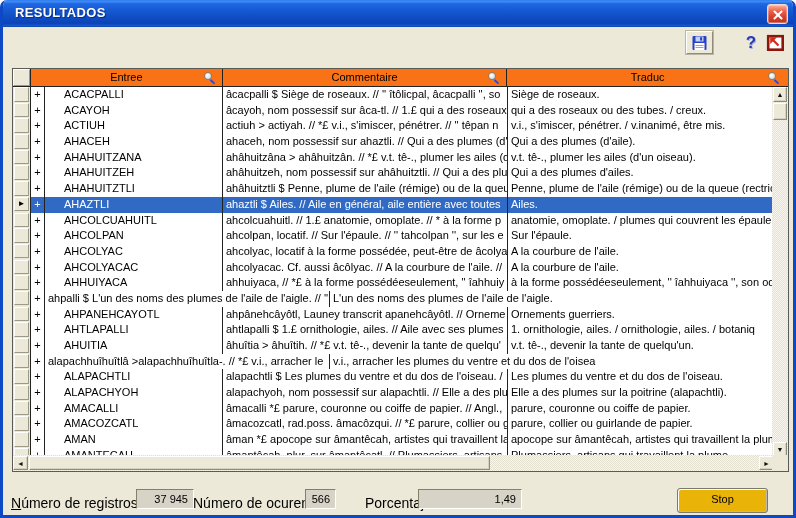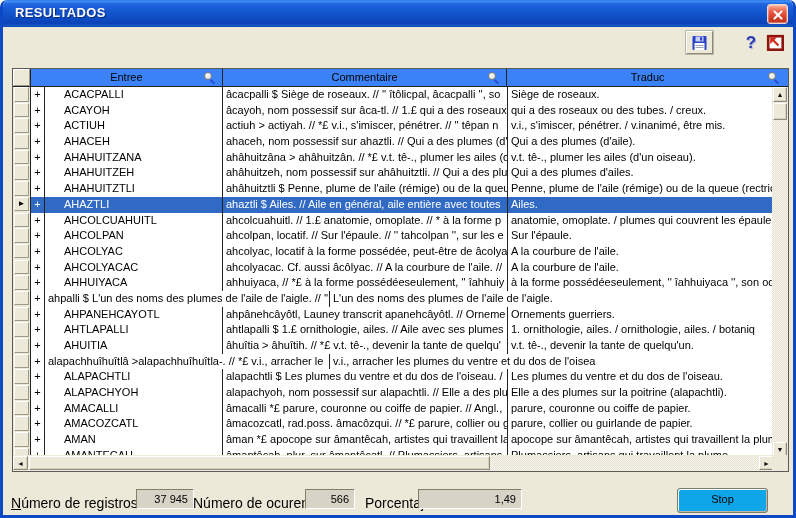--- a/index.html
+++ b/index.html
@@ -37,21 +37,21 @@
     border:1px solid; border-color:#FFFFFF #8E8C79 #8E8C79 #FFFFFF;
     box-shadow:0 0 0 1px #B9B6A5;
   }
   .help { left:737px; top:31px; width:22px; height:23px; color:#2B3BAE; font-weight:bold; font-size:17px; text-shadow:1px 1px 0 #aab3e0; }
   .exit { left:761px; top:32px; width:22px; height:21px; }
   
   .grid {
     position:absolute; left:9px; top:68px; width:777px; height:404px;
     background:#fff; border:1px solid #5A5A56;
   }
-  .ghead { position:absolute; left:0; top:0; right:0; height:18px; display:flex; border-bottom:1px solid #222; background:#3b82f6; }
+  .ghead { position:absolute; left:0; top:0; right:0; height:18px; display:flex; border-bottom:1px solid #222; background:#f97316; }
   .h-gut { width:17px; background:#ECE9D8; border:1px solid; border-color:#FFFFFF #9C9A84 #9C9A84 #FFFFFF; }
   .h-cell { position:relative; font-size:11px; text-align:center; line-height:17px; color:#000; }
   .h-ent { width:192px; border-left:1px solid #222; }
   .h-com { width:285px; border-left:1px solid #222; }
   .h-tra { width:282px; border-left:1px solid #222; }
   .mag { position:absolute; width:12px; height:12px; top:3px; }
   .mag::before {
     content:""; position:absolute; left:0; top:0; width:6px; height:6px;
     border:1px solid #7d7d7d; border-radius:50%;
     background:radial-gradient(circle at 35% 35%, #ffffff, #d5d5d5);
@@ -97,21 +97,21 @@
   .h-right { right:0; top:1px; width:15px; height:14px; }
   
   .slabel { position:absolute; font-size:14px; color:#000; }
   .sbox {
     position:absolute; height:20px; background:#D7D3C6; font-size:11px;
     border:1px solid; border-color:#828069 #FFFFFF #FFFFFF #828069;
     text-align:right; padding:3px 5px 0 0; color:#000;
   }
   .stop {
     position:absolute; left:674px; top:488px; width:91px; height:25px;
-    background:#0ea5e9; border:1px solid #7B7A6E; border-radius:3px;
+    background:#eab308; border:1px solid #7B7A6E; border-radius:3px;
     box-shadow:inset 1px 1px 0 #FFFFFF, inset -1px -1px 0 #BDB9A6;
     font-size:11px; text-align:center; line-height:21px; color:#000;
   }
 </style>
 </head>
 <body>
 
 <div id="window">
 
   <div class="titlebar">
@@ -394,18 +394,18 @@
       <div class="sbtn h-right">
           <span>►</span>
         </div>
     </div>
     <div class="corner"></div>
   </div>
 
   <span class="slabel" style="left:8px; top:495px;"><u>N</u>úmero de registros</span>
   <div class="sbox" style="left:133px; top:489px; width:58px;">37 945</div>
   <span class="slabel" style="left:190px; top:495px;">Número de ocurencias</span>
-  <div class="sbox" style="left:302px; top:489px; width:50px;">566</div>
+  <div class="sbox" style="left:302px; top:489px; width:31px;">566</div>
   <span class="slabel" style="left:362px; top:495px;">Porcentaje</span>
   <div class="sbox" style="left:415px; top:489px; width:104px;">1,49</div>
   <div class="stop">Stop</div>
 
 </div>
 
 </body></html>

